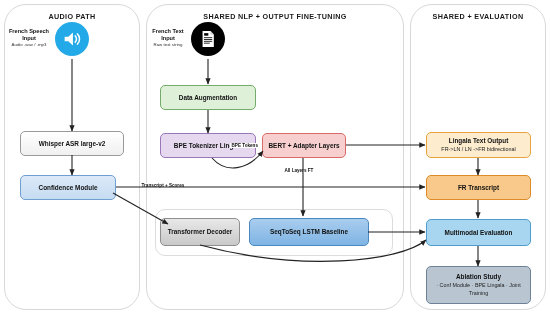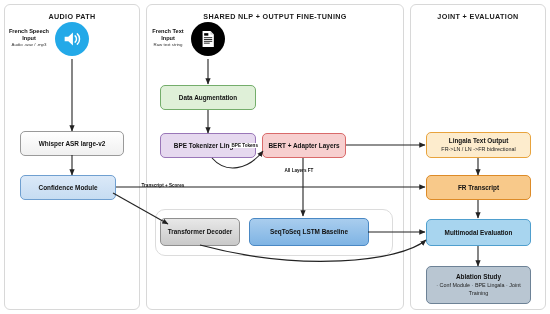--- a/index.html
+++ b/index.html
@@ -22,21 +22,21 @@
     left: 0;
     top: 0;
     width: 550px;
     height: 314px;
   }
   #edges { z-index: 1; }
 
   .panel {
     position: absolute;
     border: 1px solid #d8d8d8;
-    border-radius: 6px;
+    border-radius: 22px;
     background: #ffffff;
     box-sizing: border-box;
   }
   .panel-title {
     position: absolute;
     top: 7px;
     left: 0;
     width: 100%;
     text-align: center;
     font-size: 7.2px;
@@ -167,21 +167,21 @@
 
   <div class="panel" style="left:4px; top:4px; width:136px; height:306px;">
     <div class="panel-title">AUDIO PATH</div>
   </div>
 
   <div class="panel" style="left:146px; top:4px; width:258px; height:306px;">
     <div class="panel-title">SHARED NLP + OUTPUT FINE-TUNING</div>
   </div>
 
   <div class="panel" style="left:410px; top:4px; width:136px; height:306px;">
-    <div class="panel-title">JOINT + EVALUATION</div>
+    <div class="panel-title">SHARED + EVALUATION</div>
   </div>
 
   <div class="subgroup" style="left:155px; top:209px; width:238px; height:47px;"></div>
 
   <svg class="layer" id="edges" viewBox="0 0 550 314">
     <defs>
       <marker id="ah" markerWidth="6" markerHeight="6" refX="5.2" refY="3" orient="auto" markerUnits="strokeWidth">
         <path d="M0,0.6 L5.6,3 L0,5.4 z" fill="#222"></path>
       </marker>
     </defs>

